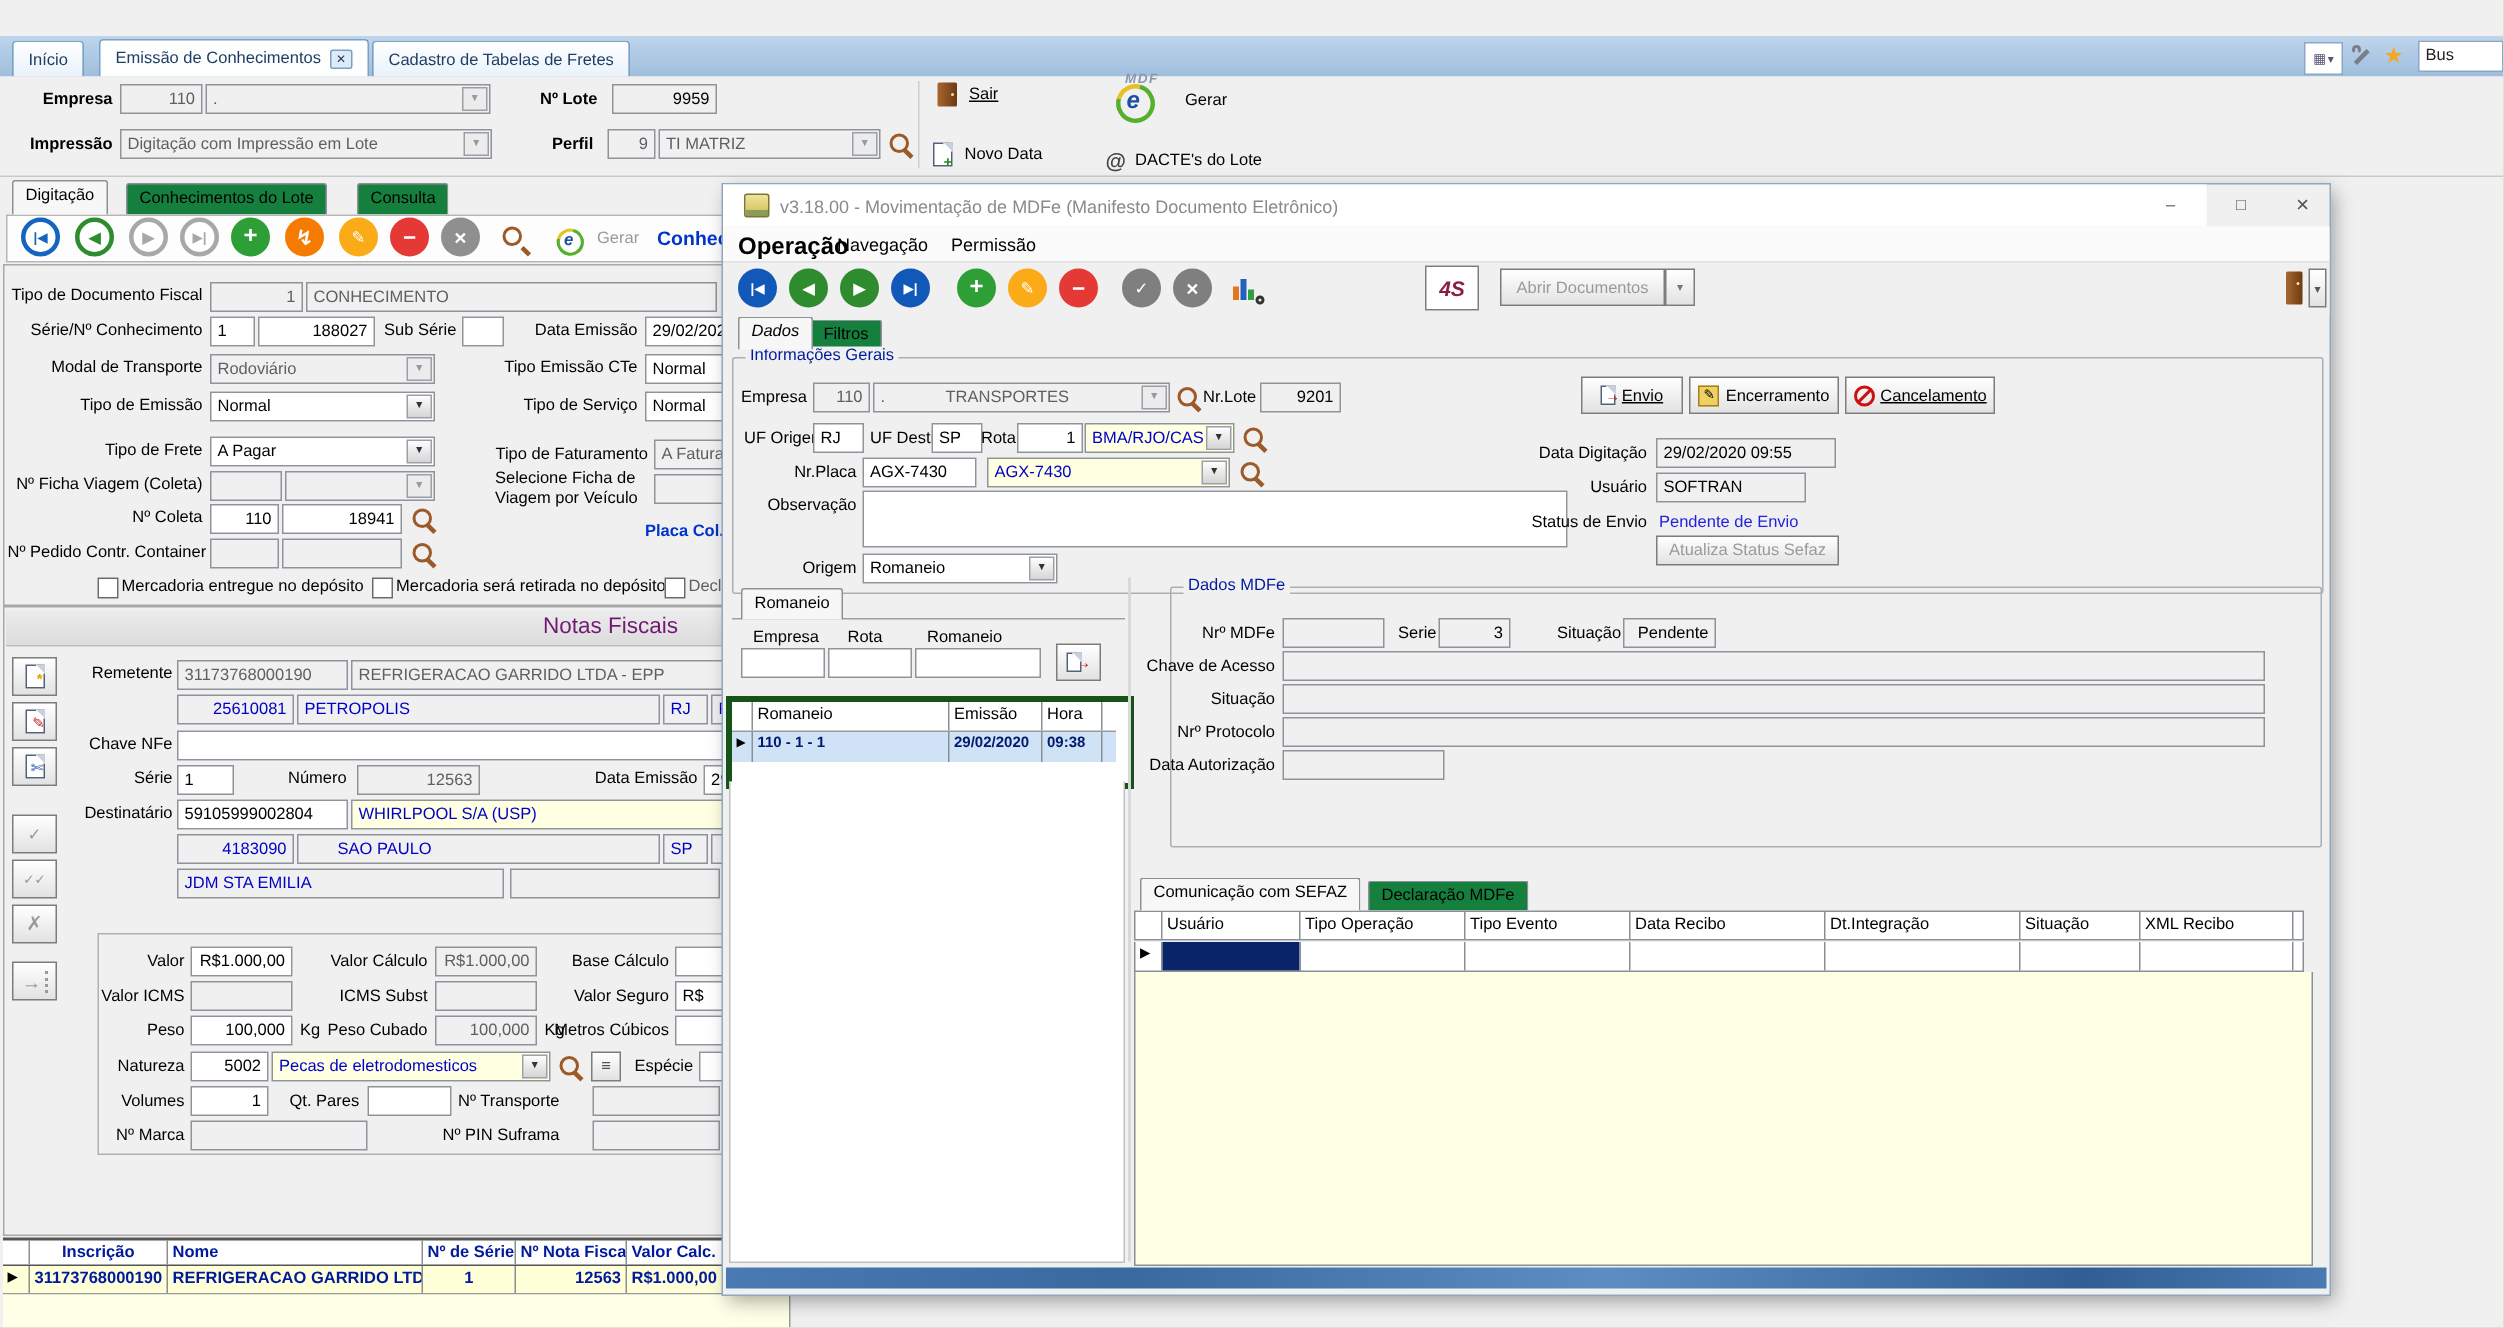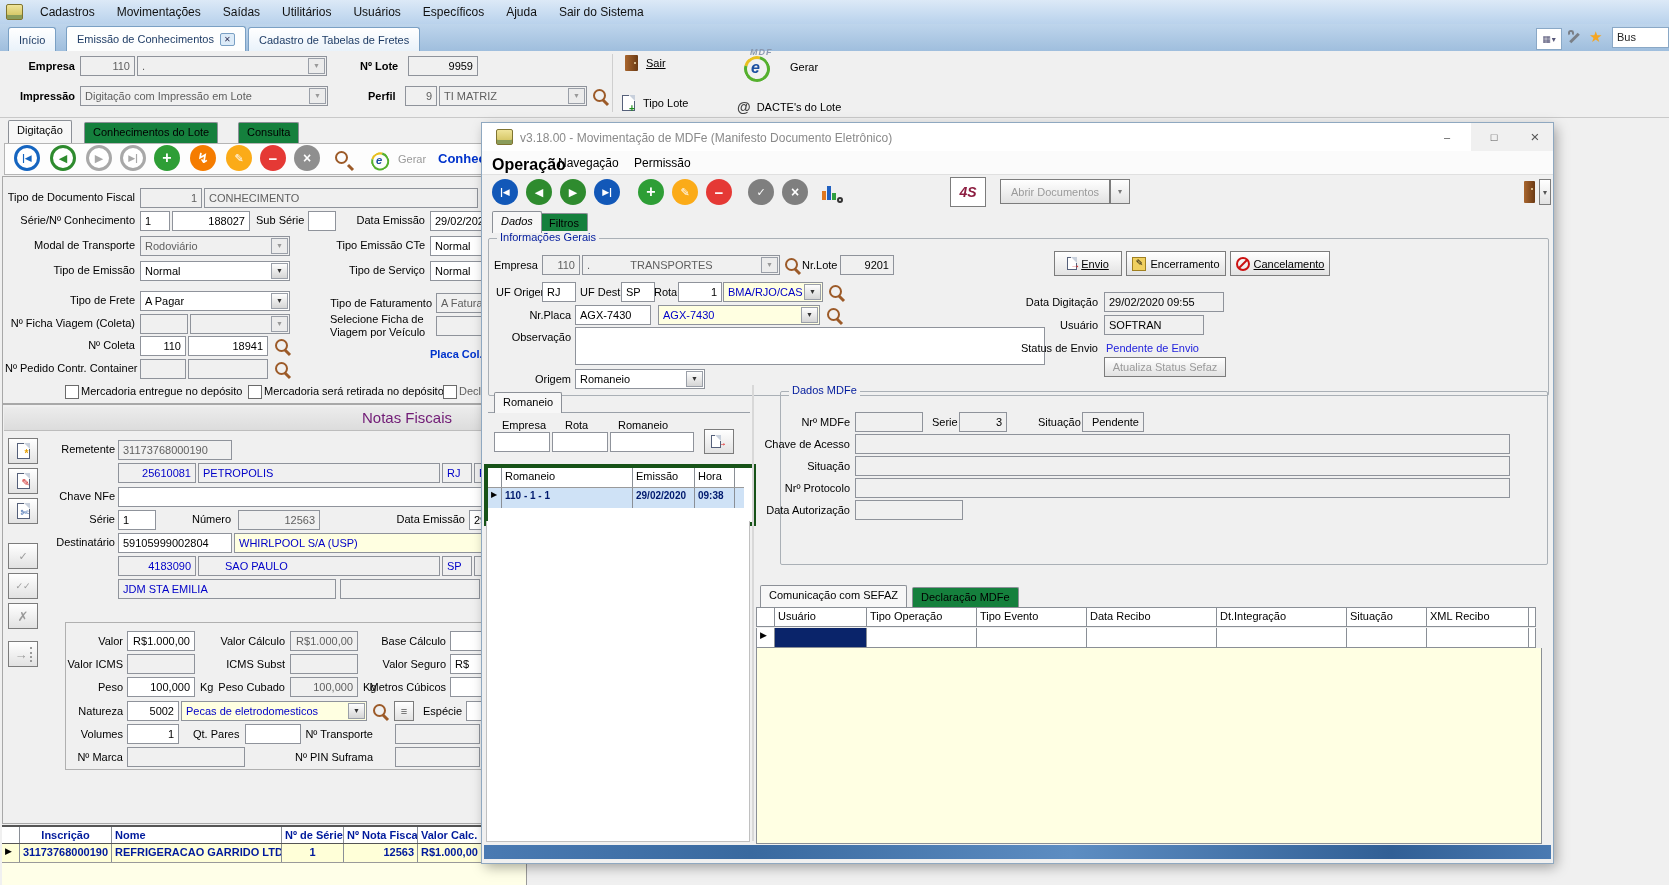--- a/index.html
+++ b/index.html
@@ -63,31 +63,20 @@
   .mdfelogo .mtxt{position:absolute;left:8px;top:-3px;color:#8a98b0;font-weight:bold;font-size:9px;font-style:italic;letter-spacing:1px;}
   .appicon{position:absolute;width:15px;height:14px;background:linear-gradient(#efe49a,#cdbd55);border:1px solid #7f7430;
            border-radius:2px;box-shadow:inset 0 -4px 0 #8a9c5a;}
   .greenbox{position:absolute;border:4px solid #175318;}
 </style>
 </head>
 <body>
 
 <div id="root">
 
-  <div class="menubar">
-    <span class="appicon" style="position:relative;margin:0 6px 0 6px;"></span>
-    <span class="menuitem">Cadastros</span>
-    <span class="menuitem">Movimentações</span>
-    <span class="menuitem">Saídas</span>
-    <span class="menuitem">Utilitários</span>
-    <span class="menuitem">Usuários</span>
-    <span class="menuitem">Específicos</span>
-    <span class="menuitem">Ajuda</span>
-    <span class="menuitem">Sair do Sistema</span>
-  </div>
 
   <div class="tabstrip">
     <div class="toptab" style="left:8px;">
       <span>Início</span>
     </div>
     <div class="toptab" style="left:66px;top:2px;height:25px;background:#fdfefe;">
       <span>Emissão de Conhecimentos</span>
       <span style="border:1px solid #7aa0c4;background:#dcebf8;font-size:8px;padding:1px 3px;border-radius:2px;color:#335;">✕</span>
     </div>
     <div class="toptab" style="left:248px;">
@@ -118,21 +107,21 @@
   <div class="abs" style="left:612px;top:54px;width:1px;height:58px;background:#cfcfcf;"></div>
 
   <div class="abs" style="left:625px;top:55px;display:flex;align-items:center;gap:8px;cursor:pointer;">
     <span class="doork" style="position:relative;"></span>
     <span style="text-decoration:underline;">Sair</span>
   </div>
   <div class="abs" style="left:622px;top:95px;display:flex;align-items:center;gap:8px;cursor:pointer;">
     <span class="pg">
         <span class="badge" style="left:6px;top:8px;color:#1e8e1e;">+</span>
       </span>
-    <span>Tipo Lote</span>
+    <span>Novo Data</span>
   </div>
   <div class="abs" style="left:742px;top:50px;display:flex;align-items:center;gap:10px;cursor:pointer;">
     <span class="mdfelogo">
       <span class="mtxt">MDF</span>
         <span class="ring2"></span>
         <span class="etxt">e</span>
     </span>
     <span>Gerar</span>
   </div>
   <div class="abs" style="left:737px;top:99px;display:flex;align-items:center;gap:6px;cursor:pointer;">
@@ -234,20 +223,21 @@
   </div>
   <div class="btn" style="left:8px;top:603px;width:30px;height:26px;color:#9a9a9a;font-size:13px;">
     <span>✗</span>
   </div>
   <div class="btn" style="left:8px;top:641px;width:30px;height:26px;color:#9a9a9a;font-size:13px;">
     <span style="border-right:2px dotted #9a9a9a;padding-right:2px;">→</span>
   </div>
 
   <span class="lbl lblr" style="left:45px;top:443px;width:70px;">Remetente</span>
   <div class="fld dis" style="left:118px;top:440px;width:114px;">31173768000190</div>
+  <div class="fld dis" style="left:234px;top:440px;width:330px;">REFRIGERACAO GARRIDO LTDA - EPP</div>
   <div class="fld dis rt blu" style="left:118px;top:463px;width:78px;">25610081</div>
   <div class="fld dis blu" style="left:198px;top:463px;width:242px;">PETROPOLIS</div>
   <div class="fld dis blu" style="left:442px;top:463px;width:30px;">RJ</div>
   <div class="fld dis blu" style="left:474px;top:463px;width:40px;">R</div>
   <span class="lbl lblr" style="left:45px;top:490px;width:70px;">Chave NFe</span>
   <div class="fld" style="left:118px;top:487px;width:540px;"></div>
   <span class="lbl lblr" style="left:45px;top:513px;width:70px;">Série</span>
   <div class="fld" style="left:118px;top:510px;width:38px;">1</div>
   <span class="lbl" style="left:192px;top:513px;">Número</span>
   <div class="fld dis rt" style="left:238px;top:510px;width:82px;">12563</div>

